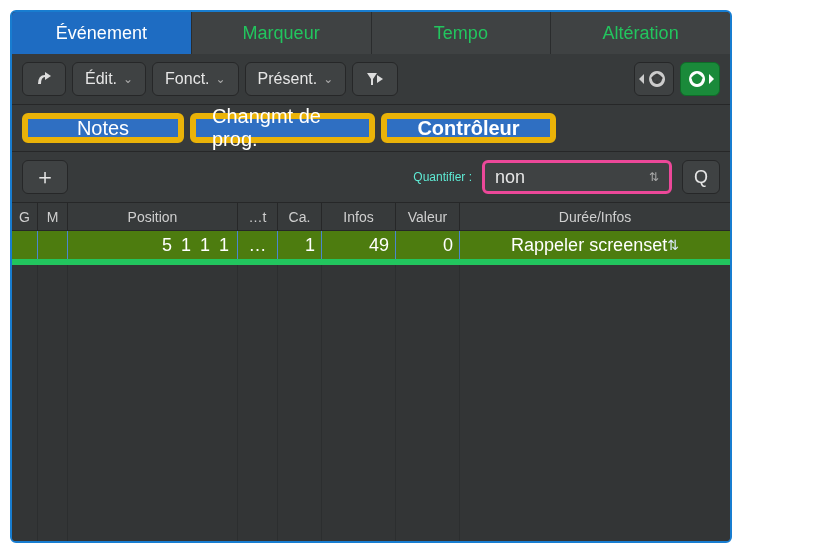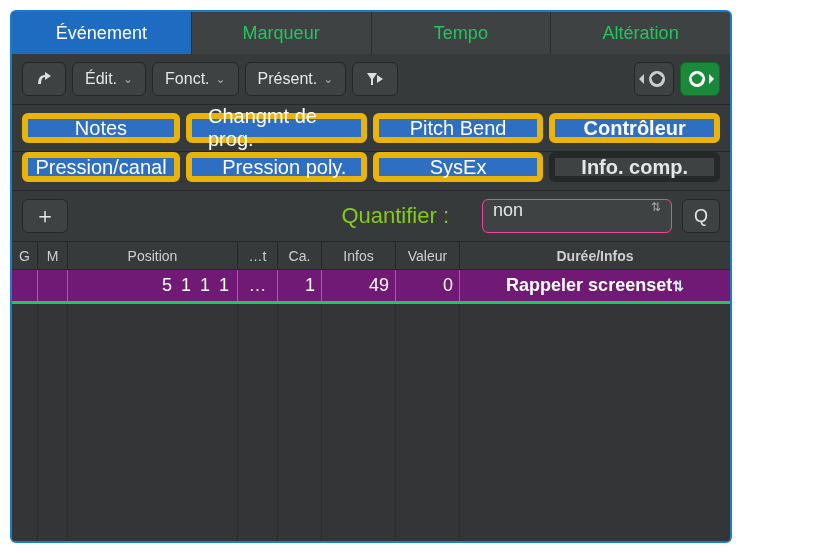--- a/index.html
+++ b/index.html
@@ -49,51 +49,51 @@
     display: flex; align-items: center; gap: 10px; padding: 8px 10px;
     background: #373a3b; border-bottom: 1px solid #262728;
     font-size: 18px; color: #e6e6e6;
   }
   .addbar .plus {
     width: 46px; height: 34px; border: 1px solid #262728; border-radius: 6px;
     background: #3f4243; display: flex; align-items: center; justify-content: center;
     font-size: 22px; cursor: pointer;
   }
   .addbar .spacer { flex: 1; }
-  .qlabel { color: #84cc16; font-size: 22px; }
+  .qlabel { color: #5eead4; font-size: 12px; }
   .qselect {
-    width: 190px; height: 34px; border: 1px solid #ec4899; border-radius: 6px;
-    background: #3f4243; color: #e6e6e6; display: flex; align-items: flex-start;
-    justify-content: space-between; padding: 0 10px; font-size: 18px; cursor: pointer; margin-left: 23px;
+    width: 190px; height: 34px; border: 3px solid #ec4899; border-radius: 6px;
+    background: #3f4243; color: #e6e6e6; display: flex; align-items: center;
+    justify-content: space-between; padding: 0 10px; font-size: 18px; cursor: pointer;
   }
   .qbtn {
     width: 38px; height: 34px; border: 1px solid #262728; border-radius: 6px;
     background: #3f4243; color: #e6e6e6; display: flex; align-items: center;
     justify-content: center; font-size: 18px; cursor: pointer;
   }
 
   .table-head {
     display: flex; background: #373a3b; height: 28px;
     font-size: 14px; color: #cfcfcf; border-bottom: 1px solid #262728;
   }
   .th { border-right: 1px solid #262728; display: flex; align-items: center; justify-content: center; padding: 0 4px; }
   .th:last-child { border-right: none; }
   .col-g { width: 26px; }
   .col-m { width: 30px; }
   .col-pos { width: 170px; }
   .col-t { width: 40px; }
   .col-ca { width: 44px; }
   .col-nb { width: 74px; }
   .col-val { width: 64px; }
-  .col-info { flex: 1; font-weight: bold; }
+  .col-info { flex: 1; }
 
   .table-body { background: #333536; height: 340px; }
   .row {
-    display: flex; height: 34px; background: #701a75; color: #fff;
-    font-size: 18px; border-bottom: 3px solid #22c55e;
+    display: flex; height: 34px; background: #4d7c0f; color: #fff;
+    font-size: 18px; border-bottom: 6px solid #22c55e;
   }
   .td { border-right: 1px solid #4a86cf; display: flex; align-items: center; justify-content: center; padding: 0 6px; }
   .td:last-child { border-right: none; }
   .td.right { justify-content: flex-end; }
   .pos-val { letter-spacing: 2px; }
   .info-td { justify-content: center; padding: 0 14px; }
   .info-td .chev2 { font-size: 14px; color: #dbe9fb; }
 
   .grid-cols {
     display: flex; height: calc(100% - 34px);
@@ -158,28 +158,21 @@
           <circle cx="12" cy="14" r="1.6" fill="#1a8a3a"></circle>
           <path d="M24 6 L29 11 L24 16 Z" fill="#fff"></path>
         </svg>
       </div>
     </div>
   </div>
 
   <div class="filter-row">
     <div class="filter-btn seg-a">Notes</div>
     <div class="filter-btn seg-b">Changmt de prog.</div>
-    <div class="filter-btn seg-c">Pitch Bend</div>
     <div class="filter-btn seg-d">Contrôleur</div>
-  </div>
-  <div class="filter-row" style="border-bottom:1px solid #262728; padding-top:0;">
-    <div class="filter-btn seg-a">Pression/canal</div>
-    <div class="filter-btn seg-b">Pression poly.</div>
-    <div class="filter-btn seg-c">SysEx</div>
-    <div class="filter-btn seg-d gray">Info. comp.</div>
   </div>
 
   <div class="addbar">
     <div class="plus">
       <span>＋</span>
     </div>
     <div class="spacer"></div>
     <span class="qlabel">Quantifier :</span>
     <div class="qselect">
       <span>non</span>

